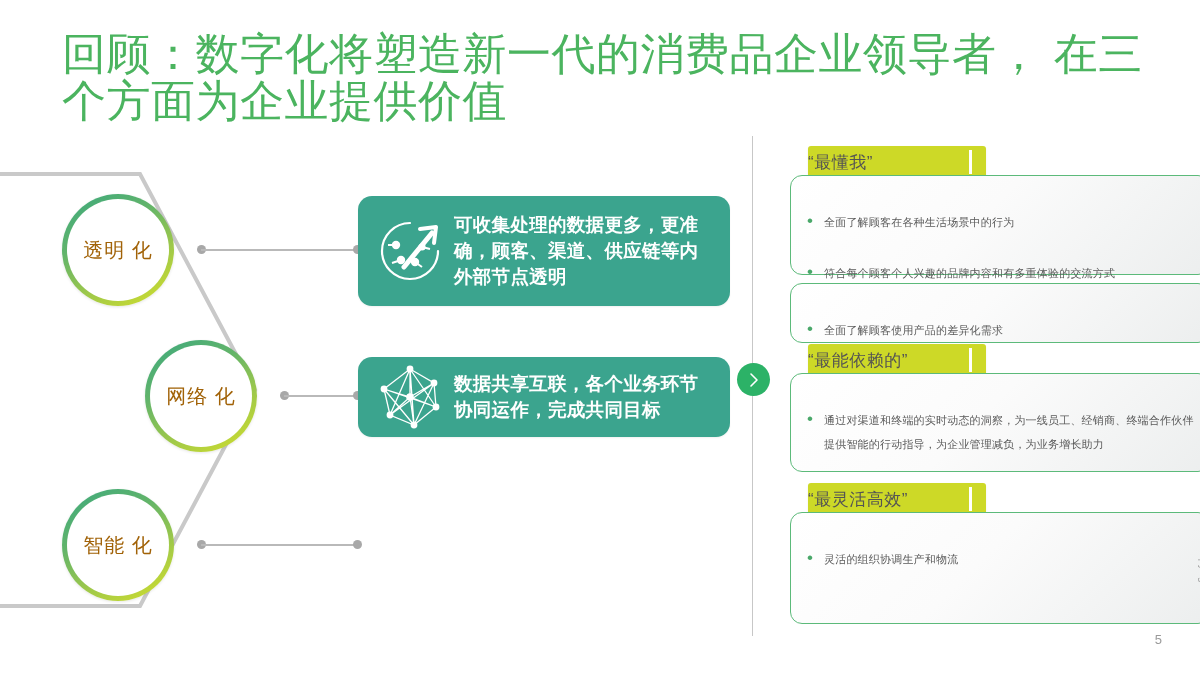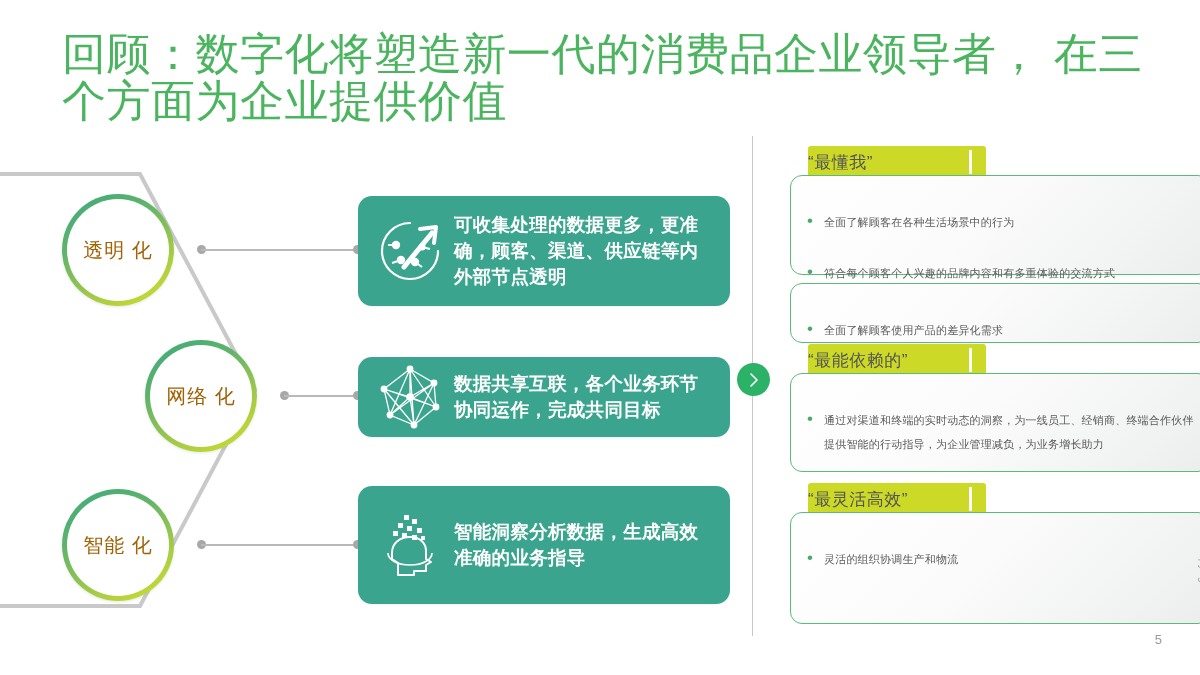--- a/index.html
+++ b/index.html
@@ -250,36 +250,20 @@
       <circle cx="60" cy="22" r="3.4" fill="#ffffff" stroke="none"></circle>
       <circle cx="62" cy="46" r="3.4" fill="#ffffff" stroke="none"></circle>
       <circle cx="40" cy="64" r="3.4" fill="#ffffff" stroke="none"></circle>
       <circle cx="16" cy="54" r="3.4" fill="#ffffff" stroke="none"></circle>
       <circle cx="10" cy="28" r="3.4" fill="#ffffff" stroke="none"></circle>
       <circle cx="36" cy="36" r="3.8" fill="#ffffff" stroke="none"></circle>
     </svg>
     <div class="teal-text">数据共享互联，各个业务环节协同运作，完成共同目标</div>
   </div>
 
-  <div class="teal-box" id="box3">
-    <svg class="teal-icon" viewBox="0 0 72 72" fill="none" stroke="#ffffff" stroke-width="2">
-      <path d="M18 44 C18 34 26 28 36 28 C46 28 52 34 52 42 L52 50 L57 53 L52 56 L52 62 L40 62 L40 66 L24 66 L24 54 L18 50 Z" stroke-linejoin="round"></path>
-      <path d="M14 44 C14 50 22 56 36 56 C50 56 58 50 58 44" stroke-width="1.6"></path>
-      <rect x="30" y="6" width="5" height="5" fill="#ffffff" stroke="none"></rect>
-      <rect x="38" y="10" width="5" height="5" fill="#ffffff" stroke="none"></rect>
-      <rect x="24" y="14" width="5" height="5" fill="#ffffff" stroke="none"></rect>
-      <rect x="33" y="17" width="5" height="5" fill="#ffffff" stroke="none"></rect>
-      <rect x="43" y="19" width="5" height="5" fill="#ffffff" stroke="none"></rect>
-      <rect x="19" y="22" width="5" height="5" fill="#ffffff" stroke="none"></rect>
-      <rect x="28" y="24" width="5" height="5" fill="#ffffff" stroke="none"></rect>
-      <rect x="38" y="26" width="5" height="5" fill="#ffffff" stroke="none"></rect>
-      <rect x="47" y="27" width="4" height="4" fill="#ffffff" stroke="none"></rect>
-    </svg>
-    <div class="teal-text">智能洞察分析数据，生成高效准确的业务指导</div>
-  </div>
 
   <div id="divider"></div>
   <div id="arrow-badge">
     <svg width="16" height="16" viewBox="0 0 16 16" fill="none" stroke="#ffffff" stroke-width="1.6">
       <path d="M5 2 L11 8 L5 14" stroke-linecap="round" stroke-linejoin="round"></path>
     </svg>
   </div>
 
   <div class="tab" id="tab1">
     <span>“最懂我”</span>

